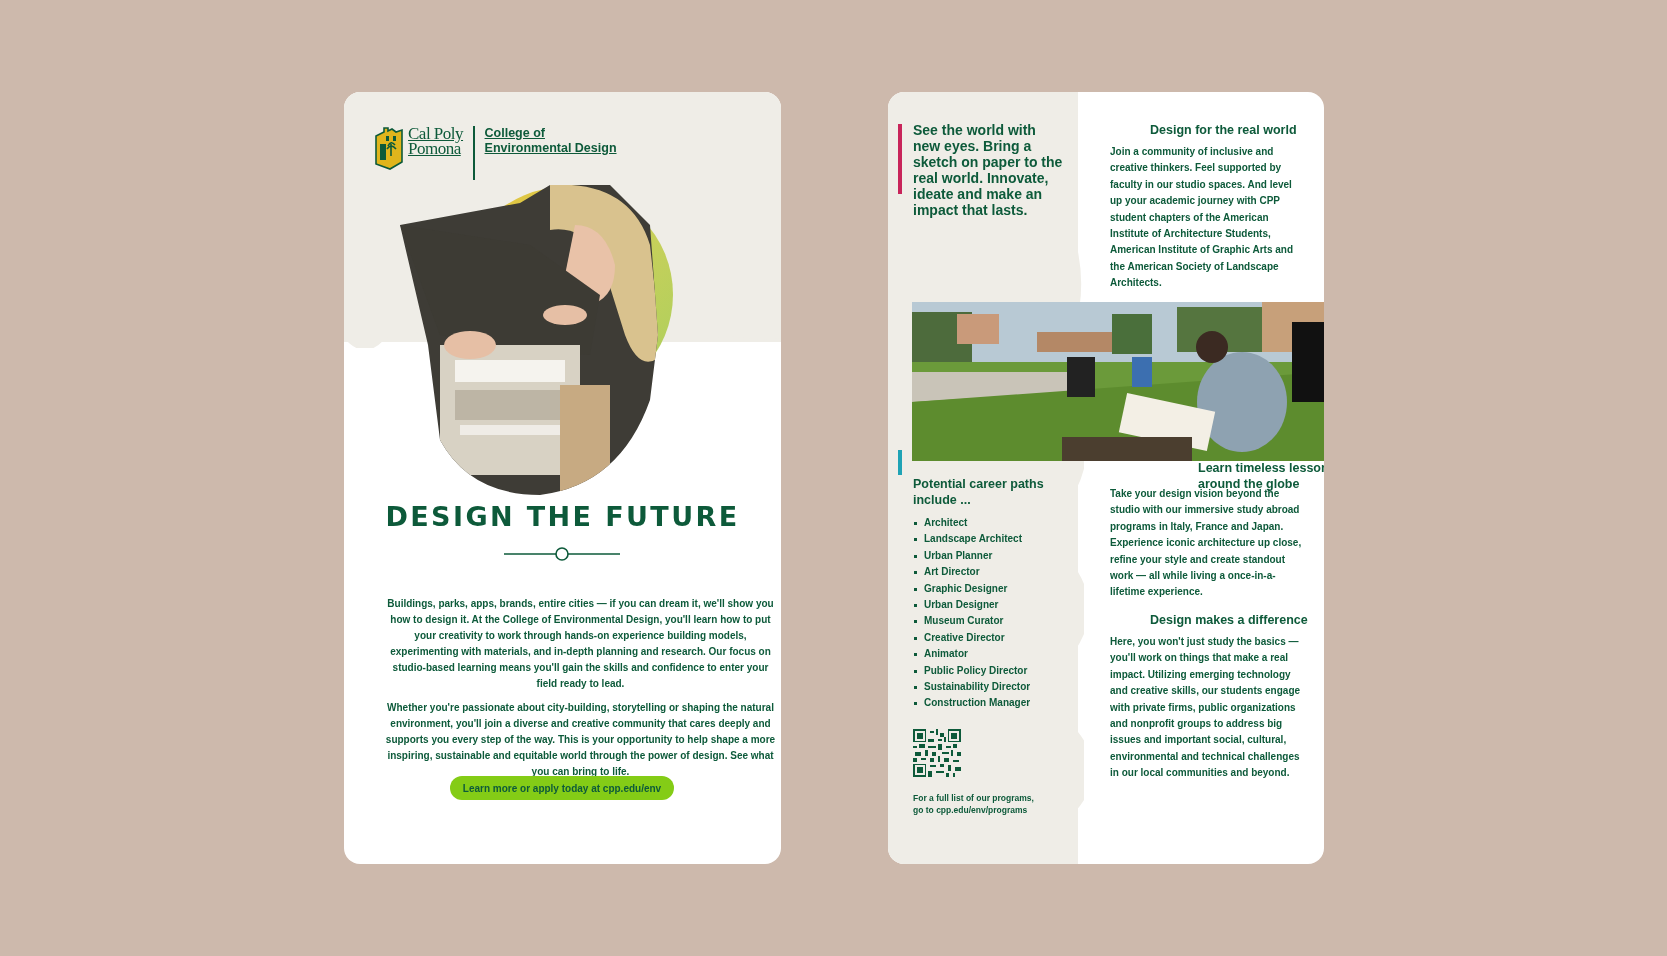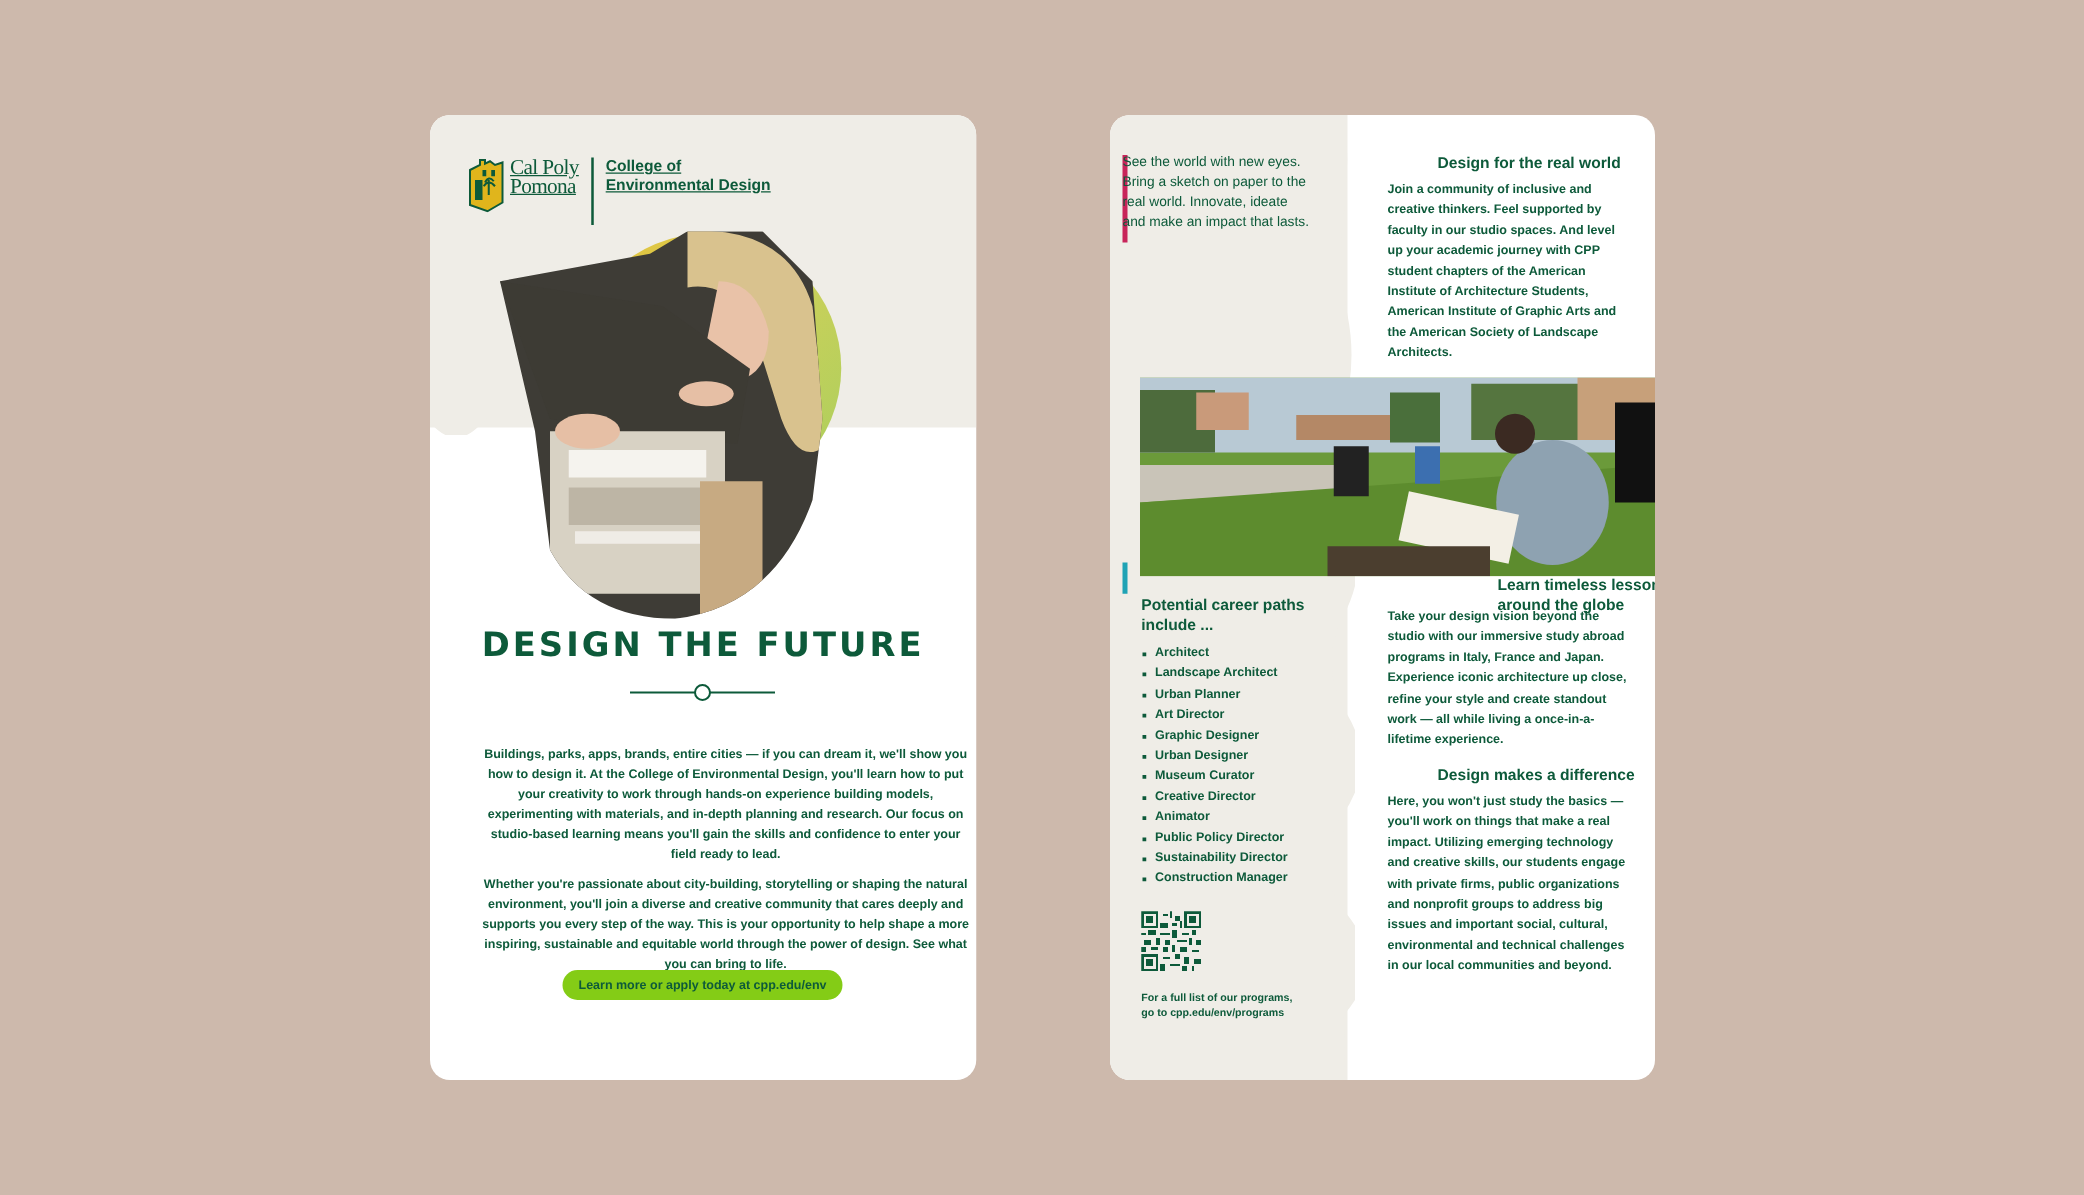--- a/index.html
+++ b/index.html
@@ -64,22 +64,22 @@
 
   
   #right-card { left:888px; width:436px; }
   .right-beige {
     position:absolute; left:0; top:0; width:190px; height:100%;
     background:#efede7;
   }
   .torn-edge { position:absolute; left:178px; top:0; width:18px; height:100%; }
   .accent-bar { position:absolute; left:10px; width:4px; }
   .intro-text {
-    position:absolute; left:10px; top:30px; width:150px;
-    font-size:11px; line-height:16px; font-weight:normal; color:#0d5a3a;
+    position:absolute; left:25px; top:30px; width:150px;
+    font-size:14px; line-height:16px; font-weight:bold; color:#0d5a3a;
   }
   .section-title {
     position:absolute; left:222px; font-size:12.5px; font-weight:bold;
     color:#0d5a3a; line-height:16px;padding-left:40px;
   }
   .section-body {
     position:absolute; left:222px; width:195px;
     font-size:10px; line-height:16.4px; font-weight:bold; color:#0d5a3a;
   }
   .campus-photo { position:absolute; left:24px; top:210px; width:412px; height:159px; }

